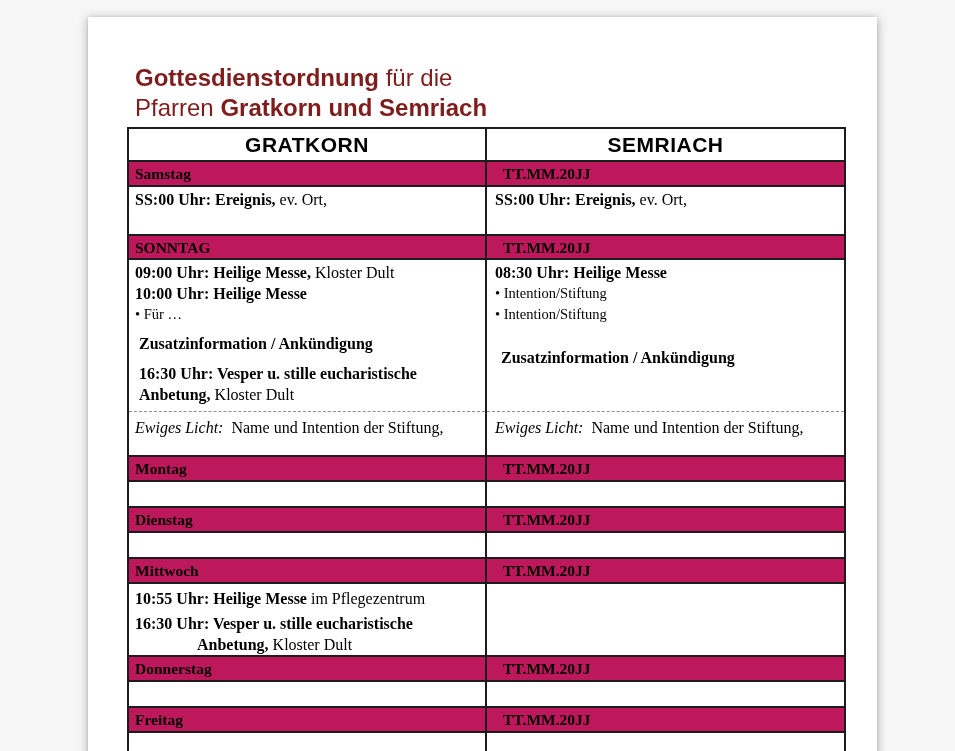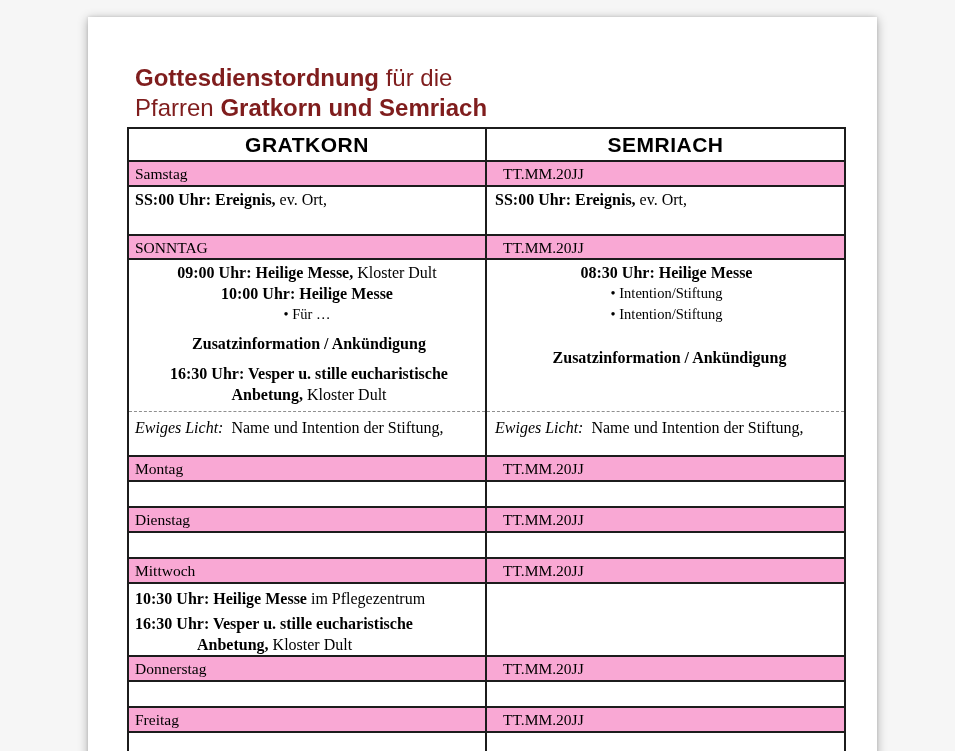--- a/index.html
+++ b/index.html
@@ -35,34 +35,34 @@
   table.sched th{
     border:2px solid #1c1c1c;background:#ffffff;
     font-family:"Liberation Sans","DejaVu Sans",sans-serif;
     font-weight:bold;font-size:21px;height:31px;text-align:center;
     padding:0;letter-spacing:0.5px;
   }
   table.sched td{
     border:2px solid #1c1c1c;vertical-align:top;padding:0;overflow:hidden;
   }
   tr.r-day td{
-    background:#f9a8d4;vertical-align:middle;
-    font-weight:normal;font-size:15.5px;line-height:17px;
+    background:#be185d;vertical-align:middle;
+    font-weight:bold;font-size:15.5px;line-height:17px;
     padding:1px 4px 1px 6px;
   }
   tr.r-day td.right{padding-left:16px;}
   tr.r-content td{
     font-size:16px;line-height:21px;
     padding:2px 6px 0 6px;background:#ffffff;
   }
   tr.r-content td.right{padding-left:8px;}
   .line{white-space:nowrap;}
   .line .b{font-weight:bold;}
   .line .i{font-style:italic;}
-  tr.dotted-b td{border-bottom:1px dashed #8f8f8f;text-align:center;}
+  tr.dotted-b td{border-bottom:1px dashed #8f8f8f;}
   tr.dotted-t td{border-top:1px dashed #8f8f8f;}
 </style>
 </head>
 <body>
 
 <div class="page">
 
   <div class="doc-title">
     <div><span class="b">Gottesdienstordnung</span><span> für die</span></div>
     <div><span>Pfarren </span><span class="b">Gratkorn und Semriach</span></div>
@@ -136,21 +136,21 @@
         <tr class="r-content">
           <td class="left" style="height: 22px;"></td>
           <td class="right" style="height: 22px;"></td>
         </tr>
         <tr class="r-day">
           <td class="left" style="height: 21px;">Mittwoch</td>
           <td class="right" style="height: 21px;">TT.MM.20JJ</td>
         </tr>
         <tr class="r-content">
           <td class="left" style="height: 64px;">
-            <div class="line" style="margin-top: 2px;"><span class="b">10:30 Uhr: Heilige Messe</span><span> im Pflegezentrum</span></div>
+            <div class="line" style="margin-top: 2px;"><span class="b">10:55 Uhr: Heilige Messe</span><span> im Pflegezentrum</span></div>
             <div class="line" style="margin-top: 4px;"><span class="b">16:30 Uhr: Vesper u. stille eucharistische</span></div>
             <div class="line" style="margin-left: 62px;"><span class="b">Anbetung,</span><span> Kloster Dult</span></div>
           </td>
           <td class="right" style="height: 64px;"></td>
         </tr>
         <tr class="r-day">
           <td class="left" style="height: 21px;">Donnerstag</td>
           <td class="right" style="height: 21px;">TT.MM.20JJ</td>
         </tr>
         <tr class="r-content">

